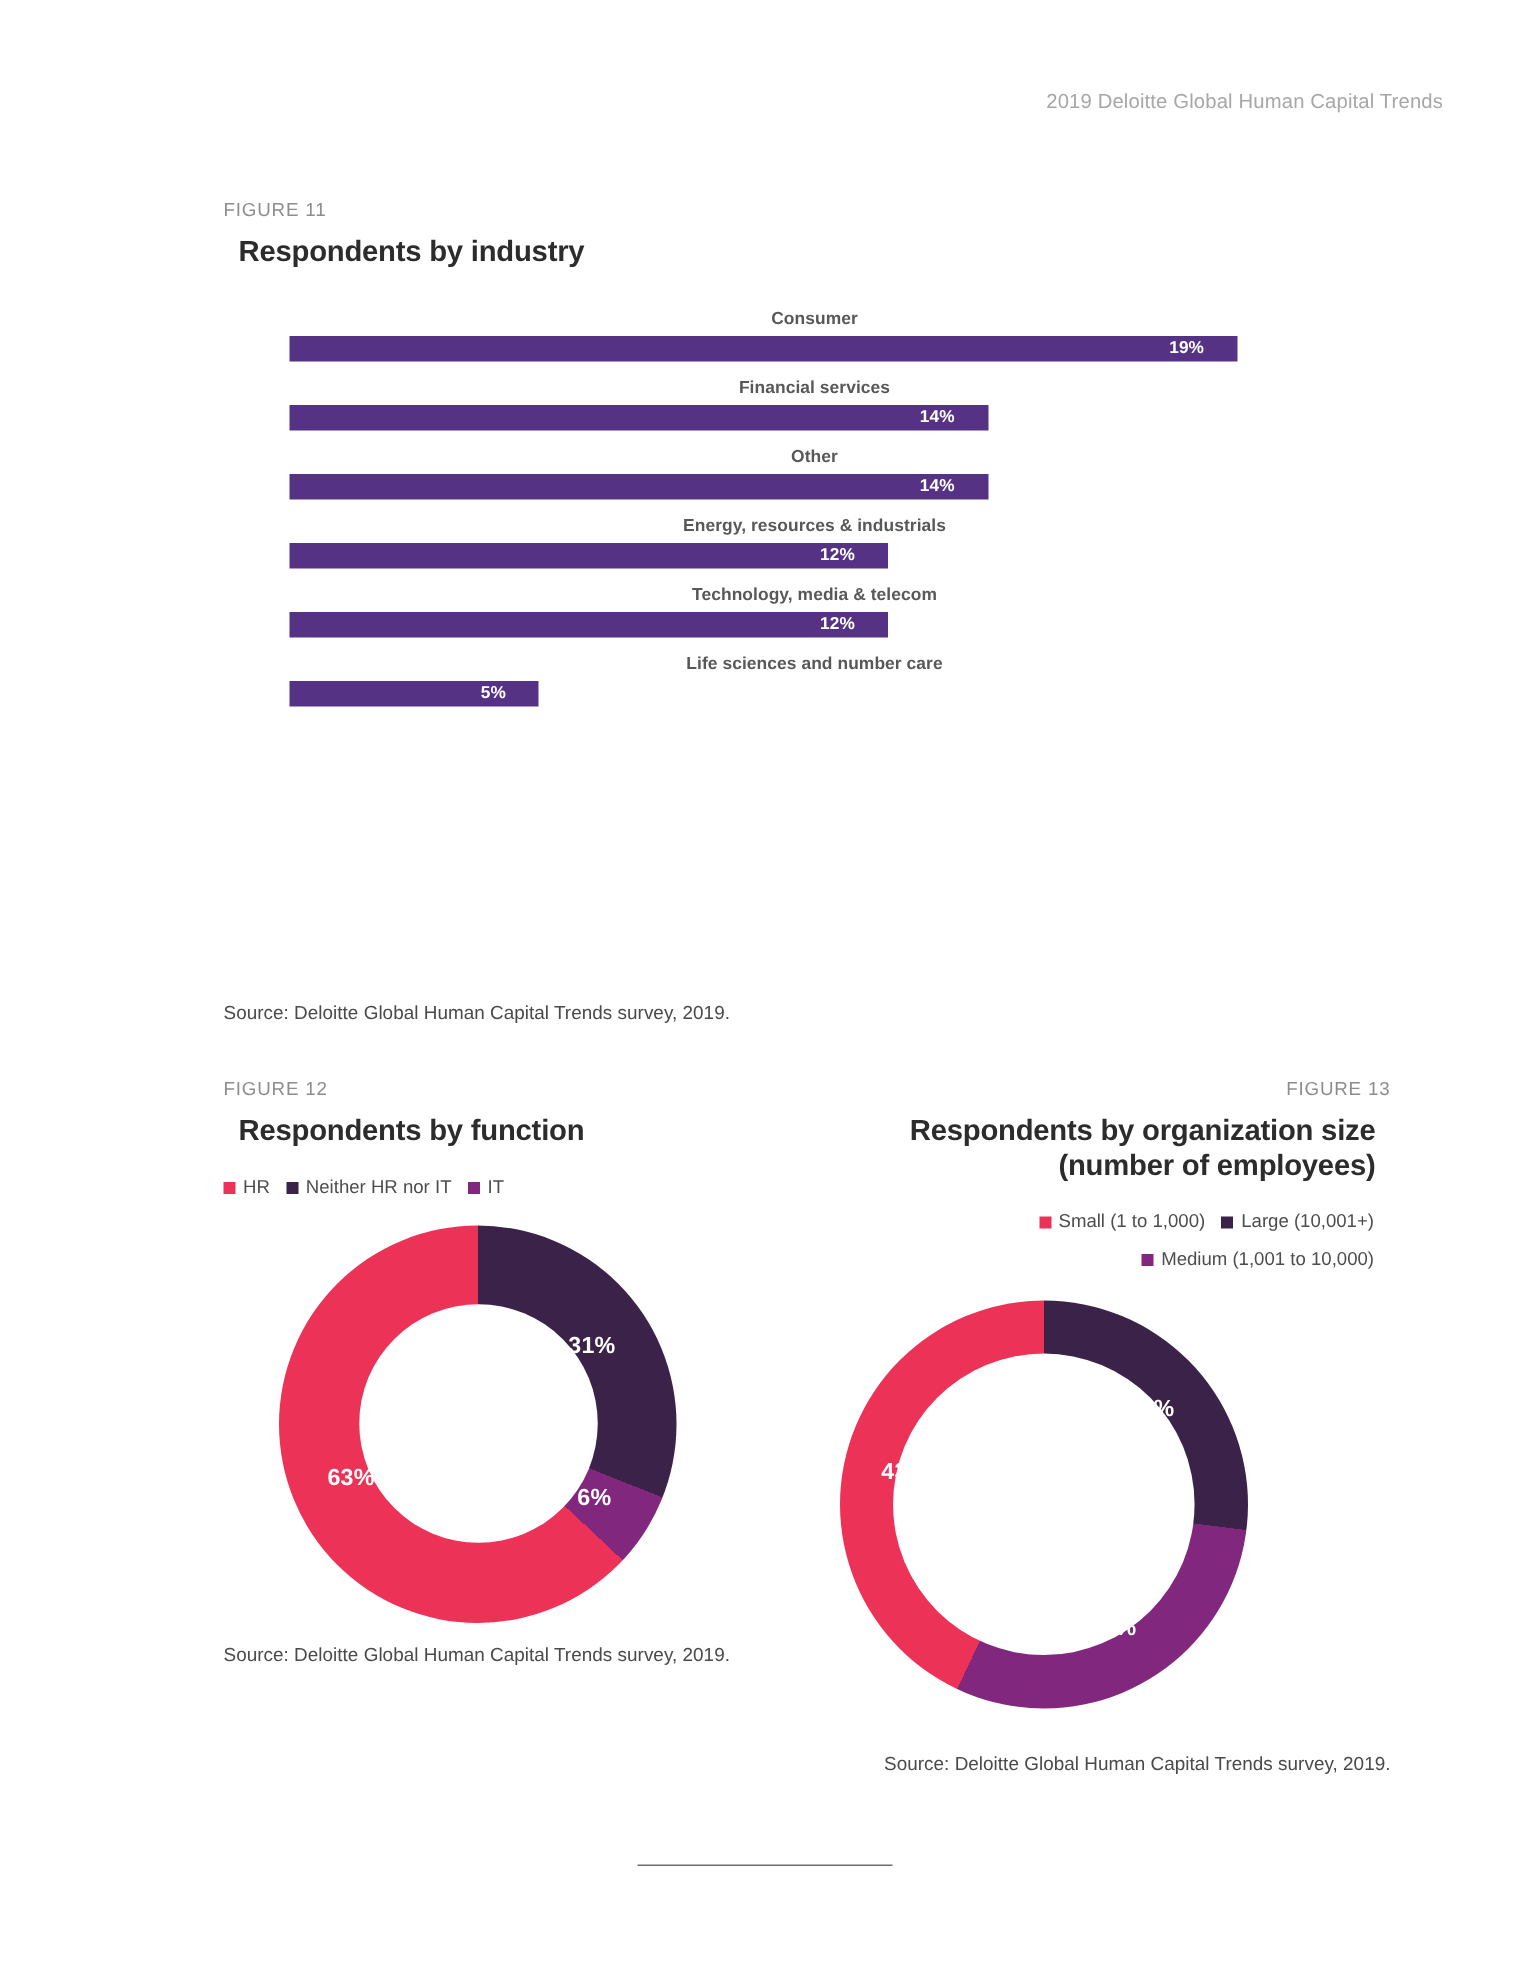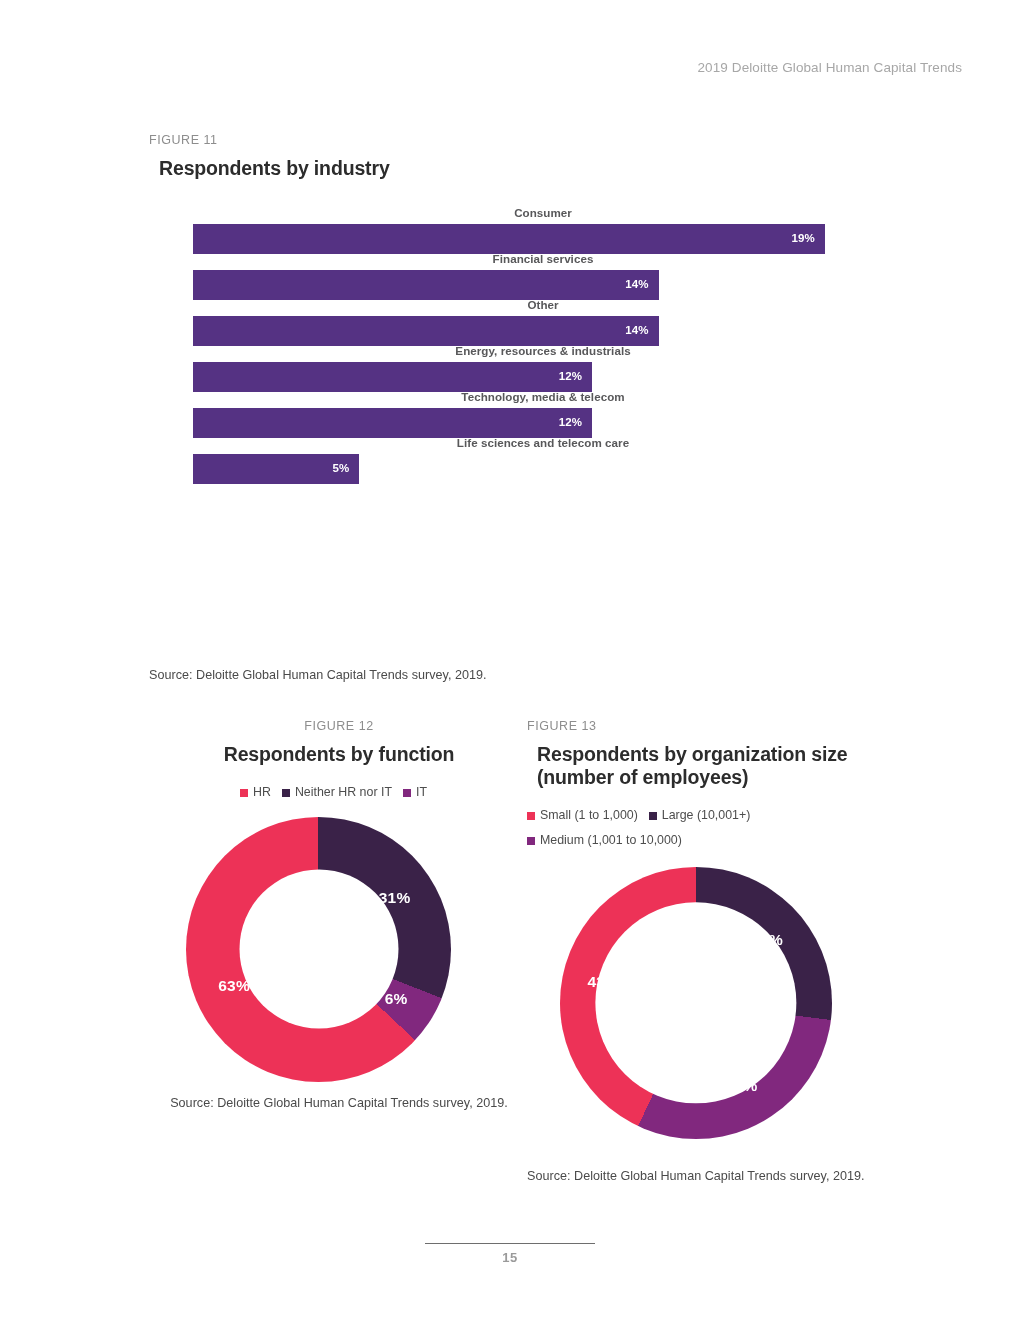--- a/index.html
+++ b/index.html
@@ -30,37 +30,37 @@
   }
 
   .bars{position:absolute;left:193px;top:206px;width:700px;}
   .bar-row{margin-bottom:11px;text-align:center;}
   .bar-label{
     font-size:11.6px;font-weight:bold;color:#58585a;
     margin-bottom:5px;letter-spacing:.05px;
   }
   .bar-track{height:17px;position:relative;}
   .bar-fill{
-    height:30px;background:#553283;
+    height:17px;background:#553283;
     display:flex;align-items:center;justify-content:flex-end;
-    box-sizing:border-box;padding-right:10px;
+    box-sizing:border-box;padding-right:22px;
   }
   .bar-value{
     color:#ffffff;font-size:11.5px;font-weight:bold;
     letter-spacing:.1px;line-height:1;
   }
 
   .source{
     font-size:12.6px;color:#4a4a4a;letter-spacing:.02px;
   }
   .source-11{position:absolute;left:149px;top:668px;}
 
   
-  .fig12{position:absolute;left:149px;top:719px;width:380px;text-align:center;}
-  .fig13{position:absolute;left:527px;top:719px;width:400px;}
+  .fig12{position:absolute;left:149px;top:719px;width:380px;}
+  .fig13{position:absolute;left:527px;top:719px;width:400px;text-align:right;}
 
   .legend{margin-top:14px;line-height:1.55;}
   .legend-item{
     display:inline-flex;align-items:center;
     font-size:12.4px;color:#4d4d4d;margin-right:11px;
     white-space:nowrap;
   }
   .swatch{
     width:8px;height:8px;display:inline-block;margin-right:5px;
     flex:0 0 auto;
@@ -135,21 +135,21 @@
       </div>
       <div class="bar-row">
         <div class="bar-label">Technology, media &amp; telecom</div>
         <div class="bar-track">
           <div class="bar-fill" style="width: 399px; background: rgb(85, 50, 131);">
             <span class="bar-value">12%</span>
           </div>
         </div>
       </div>
       <div class="bar-row">
-        <div class="bar-label">Life sciences and telecom care</div>
+        <div class="bar-label">Life sciences and number care</div>
         <div class="bar-track">
           <div class="bar-fill" style="width: 166.25px; background: rgb(85, 50, 131);">
             <span class="bar-value">5%</span>
           </div>
         </div>
       </div>
     </div>
 
   <div class="source source-11">Source: Deloitte Global Human Capital Trends survey, 2019.</div>
 
@@ -198,15 +198,14 @@
           <div class="donut-hole" style="width: 201.28px; height: 201.28px;"></div>
           <div class="slice-label" style="left: 207.261px; top: 73.1754px;">99%</div>
           <div class="slice-label" style="left: 181.767px; top: 219.249px;">30%</div>
           <div class="slice-label" style="left: 43.2879px; top: 115.276px;">43%</div>
         </div>
       </div>
     <div class="source" id="source-13" style="margin-top: 30px; margin-left: 0px;">Source: Deloitte Global Human Capital Trends survey, 2019.</div>
   </div>
 
   <div class="footer-rule"></div>
-  <div class="page-number">15</div>
 
 </div>
 
 </body></html>

